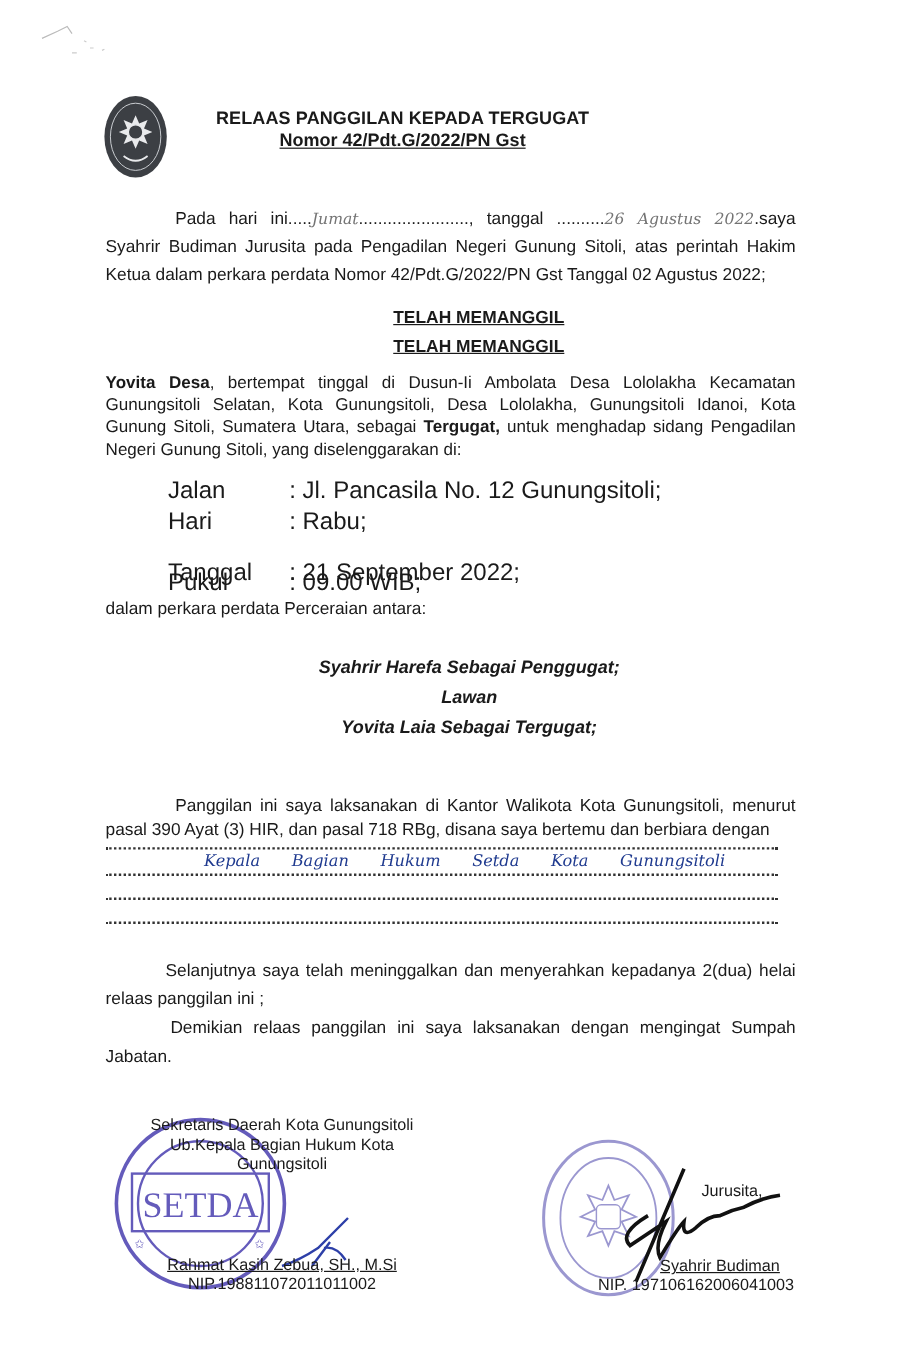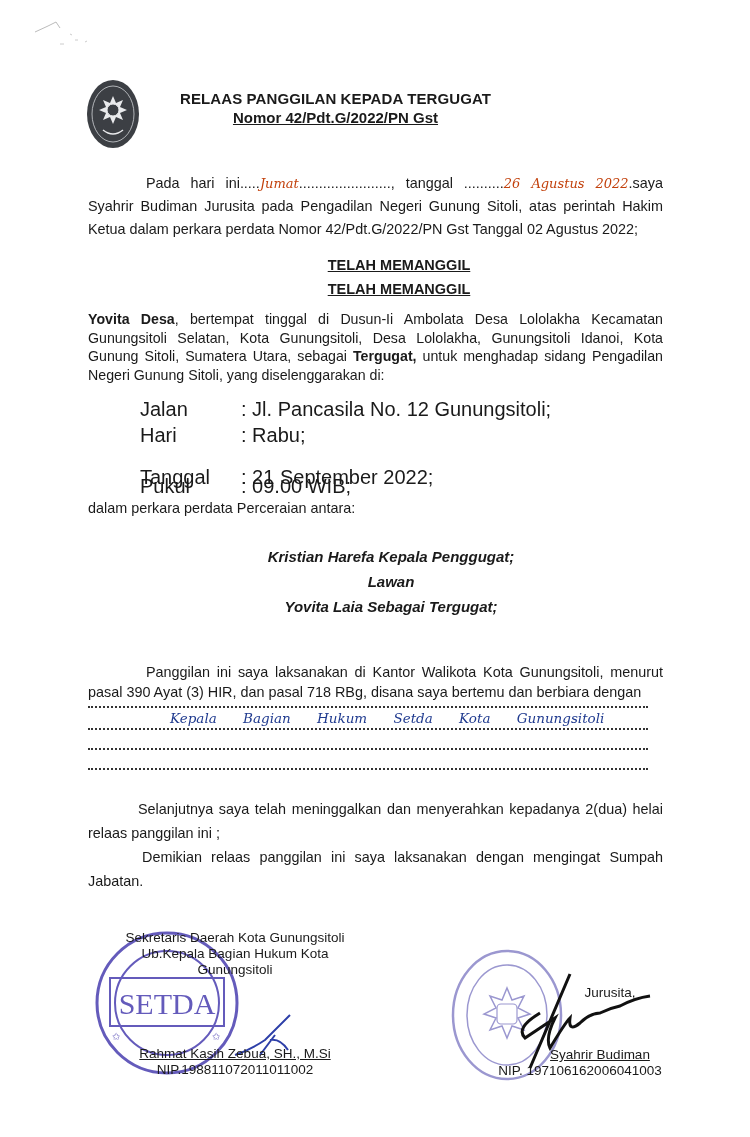--- a/index.html
+++ b/index.html
@@ -8,21 +8,21 @@
       font-family: "Liberation Sans", sans-serif; color: #1a1a1a;
     }
     .abs { position: absolute; }
     .scribble { left: 30px; top: 14px; width: 80px; height: 40px; }
     .logo { left: 85px; top: 78px; width: 56px; height: 72px; }
     .title-block { left: 0; width: 631px; top: 90px; text-align: center; }
     .title { font-weight: bold; font-size: 15px; letter-spacing: 0.1px; margin-left: 40px; }
     .subtitle { font-weight: bold; font-size: 15px; text-decoration: underline; margin-left: 40px; margin-top: 2px; }
     .p { left: 88px; width: 575px; font-size: 14.4px; line-height: 23px; text-align: justify; }
     .indent { display: inline-block; width: 58px; }
-    .hand { font-family: "DejaVu Serif", serif; font-style: italic; color: #c2410c; font-size: 13px; }
+    .hand { font-family: "DejaVu Serif", serif; font-style: italic; color: #737373; font-size: 13px; }
     .dots { letter-spacing: 0; }
     .heading { left: 0; width: 750px; text-align: center; font-weight: bold; font-size: 14.5px; text-decoration: underline; }
     .heading span { margin-left: 48px; }
     .detail { left: 140px; font-size: 20px; }
     .detail .label { display: inline-block; width: 101px; }
     .center-italic { left: 0; width: 750px; text-align: center; font-weight: bold; font-style: italic; font-size: 15px; }
     .center-italic span { margin-left: 32px; }
     .dotline { left: 88px; width: 560px; height: 2px; border-bottom: 2px dotted #333; }
     .handline { left: 170px; font-family: "DejaVu Serif", serif; font-style: italic; color: #1f3a8f; font-size: 13.5px; word-spacing: 22px; }
     .sig-left { left: 100px; width: 270px; text-align: center; font-size: 13.5px; line-height: 16px; }
@@ -62,21 +62,21 @@
   <b>Yovita Desa</b><span>, bertempat tinggal di Dusun-Ii Ambolata Desa Lololakha Kecamatan Gunungsitoli Selatan, Kota Gunungsitoli, Desa Lololakha, Gunungsitoli Idanoi, Kota Gunung Sitoli, Sumatera Utara, sebagai </span><b>Tergugat,</b><span> untuk menghadap sidang Pengadilan Negeri Gunung Sitoli, yang diselenggarakan di:</span>
 </div>
 
 <div class="abs detail" style="top:398px;"><span class="label">Jalan</span><span>: Jl. Pancasila No. 12 Gunungsitoli;</span></div>
 <div class="abs detail" style="top:424px;"><span class="label">Hari</span><span>: Rabu;</span></div>
 <div class="abs detail" style="top:466px;"><span class="label">Tanggal</span><span>: 21 September 2022;</span></div>
 <div class="abs detail" style="top:475px;"><span class="label">Pukul</span><span>: 09.00 WIB;</span></div>
 
 <div class="abs" style="left:88px; top:500px; font-size:14.4px;">dalam perkara perdata Perceraian antara:</div>
 
-<div class="abs center-italic" style="top:548px;"><span>Kristian Harefa Kepala  Penggugat;</span></div>
+<div class="abs center-italic" style="top:548px;"><span>Syahrir Harefa Sebagai  Penggugat;</span></div>
 <div class="abs center-italic" style="top:573px;"><span>Lawan</span></div>
 <div class="abs center-italic" style="top:598px;"><span>Yovita Laia Sebagai  Tergugat;</span></div>
 
 <div class="abs p" style="top:662px; line-height:20px;">
   <span class="indent"></span><span>Panggilan ini saya laksanakan di Kantor Walikota Kota Gunungsitoli, menurut pasal 390 Ayat (3) HIR, dan pasal 718 RBg, disana saya bertemu dan berbiara dengan</span>
 </div>
 <div class="abs dotline" style="top:704px;"></div>
 <div class="abs handline" style="top:710px;">Kepala Bagian Hukum Setda Kota Gunungsitoli</div>
 <div class="abs dotline" style="top:726px;"></div>
 <div class="abs dotline" style="top:746px;"></div>

